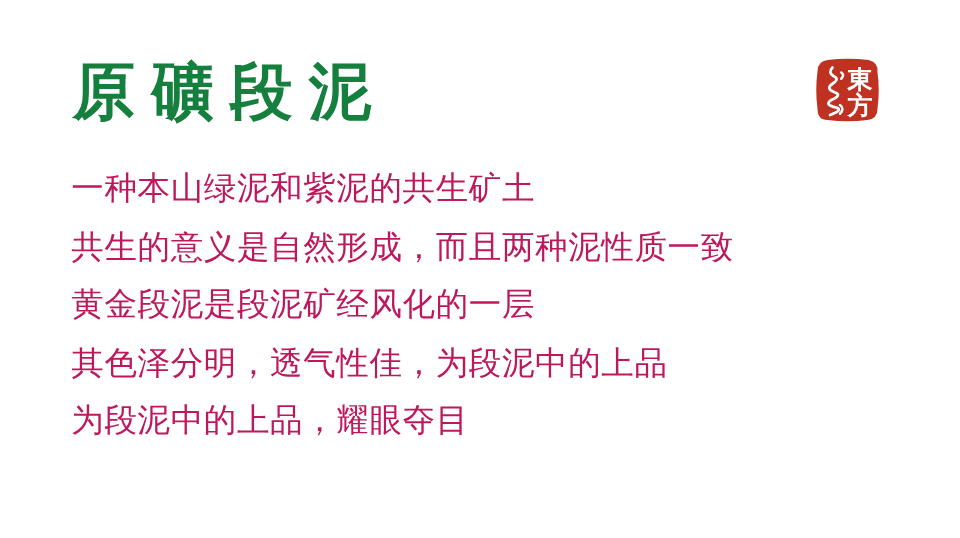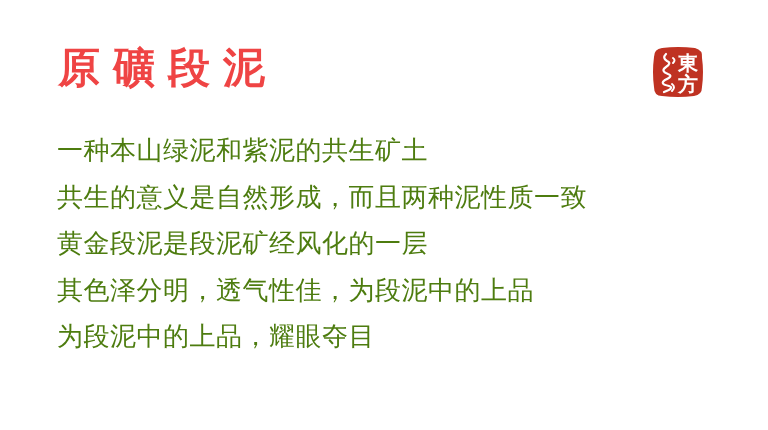--- a/index.html
+++ b/index.html
@@ -14,24 +14,24 @@
     background: #ffffff;
     overflow: hidden;
     font-family: "Liberation Sans", "DejaVu Sans", sans-serif;
   }
   .page-title {
     position: absolute;
     left: 58px;
     top: 44px;
     margin: 0;
     font-family: "DejaVu Serif", "Liberation Serif", serif;
-    font-size: 42px;
+    font-size: 50px;
     font-weight: 600;
     letter-spacing: 13px;
-    color: #ef4444;
+    color: #15803d;
     line-height: 1.15;
     white-space: nowrap;
   }
   .seal {
     position: absolute;
     left: 652px;
     top: 46px;
     width: 52px;
     height: 52px;
   }
@@ -40,21 +40,21 @@
     left: 57px;
     top: 127px;
     width: 660px;
   }
   .body-text p {
     margin: 0;
     font-size: 26px;
     line-height: 46.5px;
     letter-spacing: 0.5px;
     font-weight: 300;
-    color: #4d7c0f;
+    color: #be185d;
     white-space: nowrap;
   }
   .seal-char {
     font-family: "DejaVu Serif", "Liberation Serif", serif;
     font-weight: bold;
   }
 </style>
 </head>
 <body>
 

